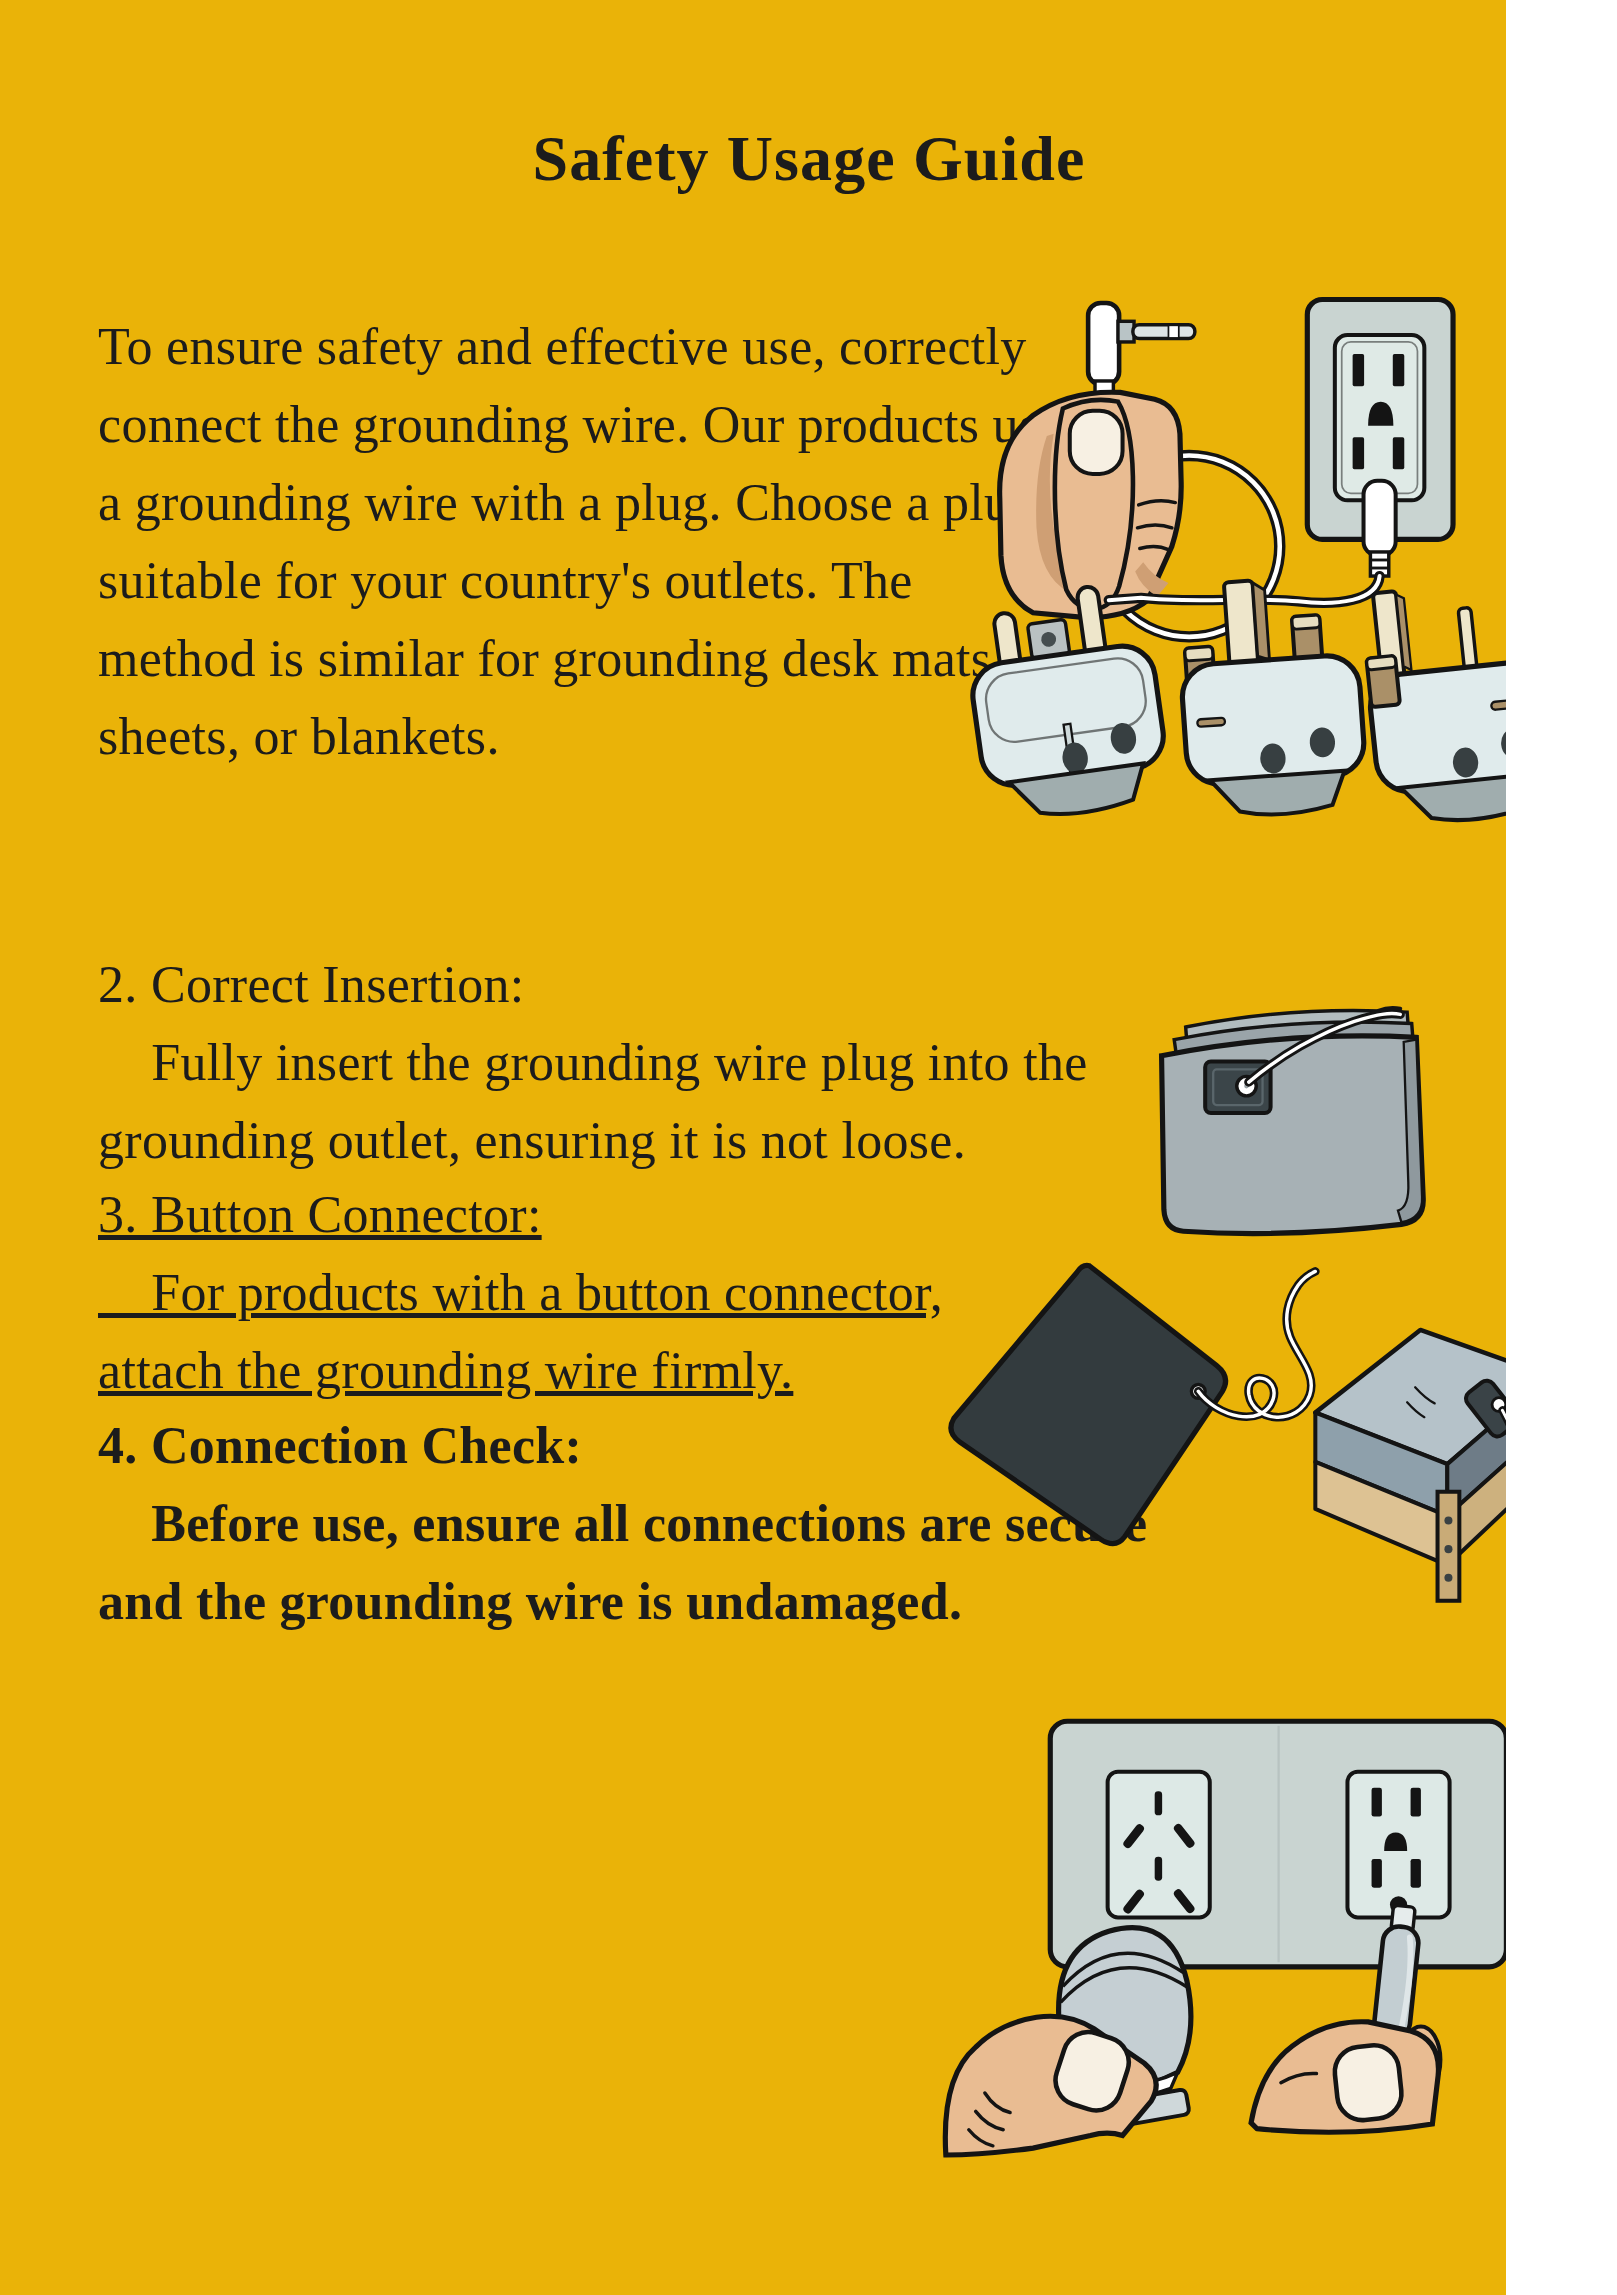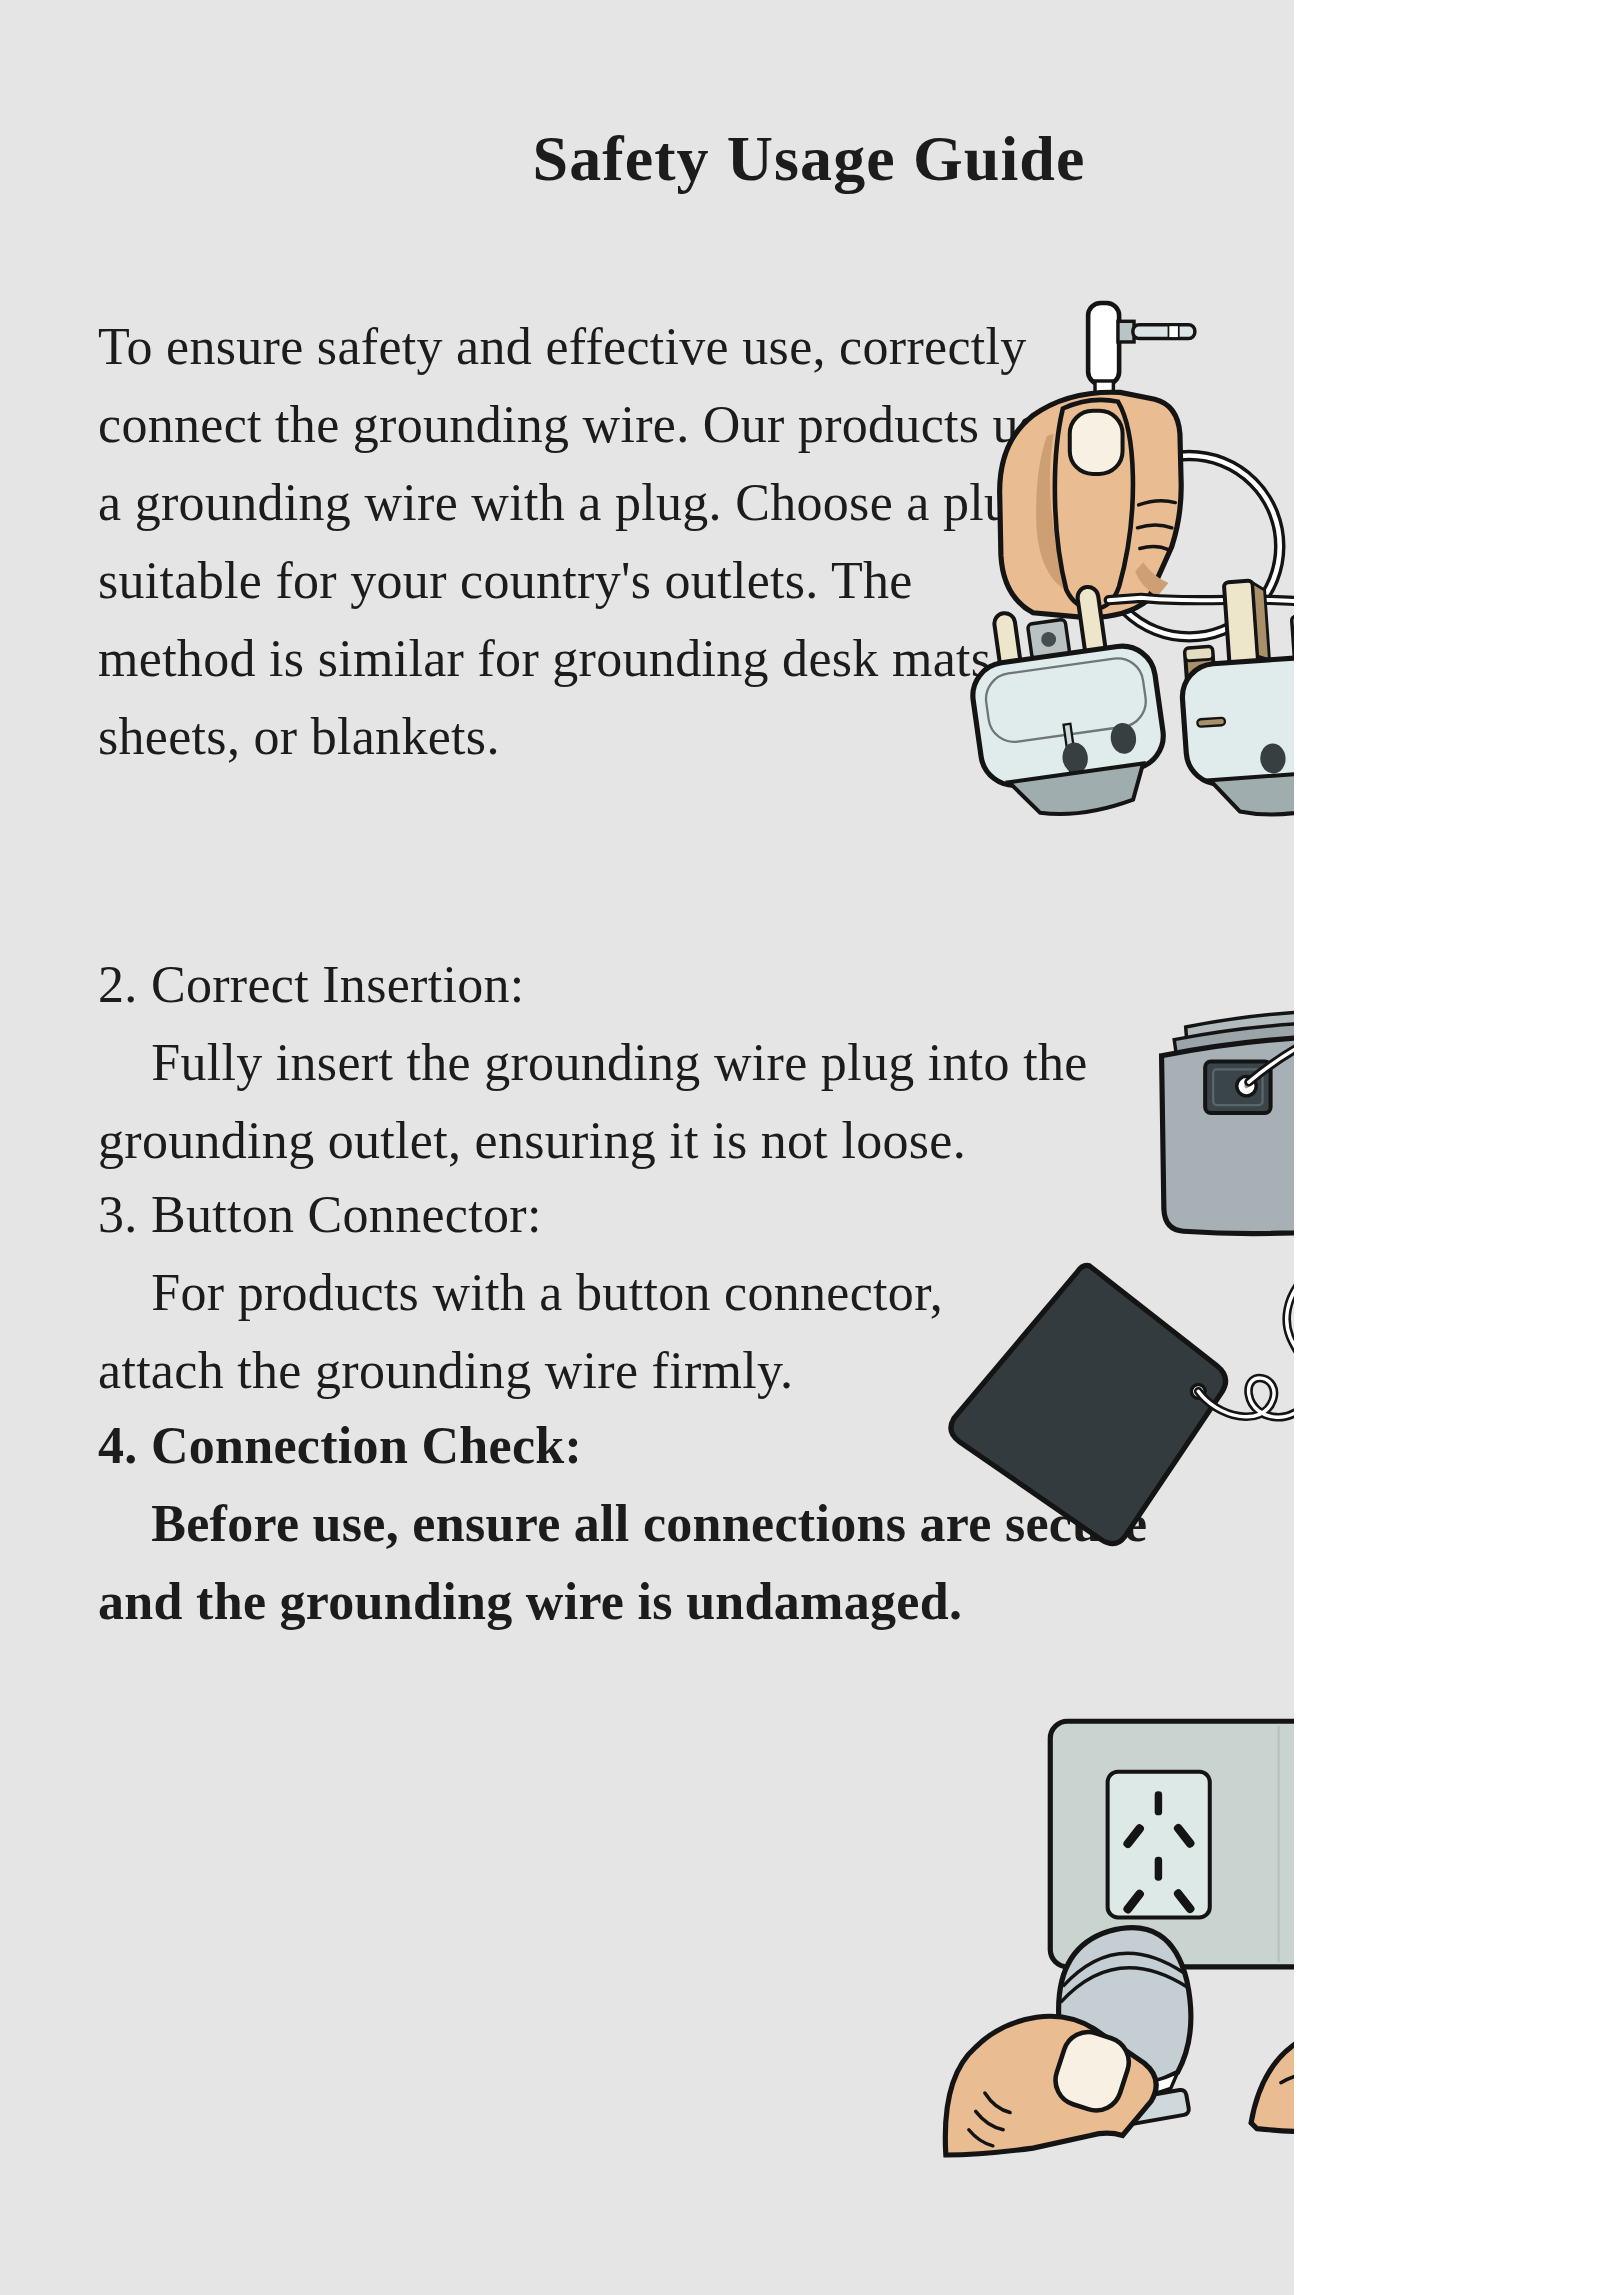--- a/index.html
+++ b/index.html
@@ -1,20 +1,20 @@
 <!DOCTYPE html>
 <html style="font-size:9.2px"><head>
 <meta charset="utf-8">
 <style>
   html,body{margin:0;padding:0;background:#ffffff;}
   .page{
     position:relative;
-    width:1294px;
+    width:1506px;
     height:2295px;
-    background:#e5e5e5;
+    background:#eab308;
     overflow:hidden;
     font-family:"Liberation Serif", serif;
   }
   .title{
     position:absolute;
     top:122px; left:0; width:1618px;
     text-align:center;
     font-size:64px;
     font-weight:bold;
     color:#1c1c1c;
@@ -25,21 +25,21 @@
     left:98px;
     font-size:52px;
     line-height:78px;
     color:#1c1c1c;
     white-space:pre;
     letter-spacing:0.3px;
   }
   .para.intro{top:308px;}
   .para.s1{top:714px;}
   .para.s2{top:946px;}
-  .para.s3{top:1176px;}
+  .para.s3{top:1176px;text-decoration:underline;}
   .para.s4{top:1407px;font-weight:bold;}
   .para.note{top:1637px;}
   svg.art{position:absolute;top:0;left:0;pointer-events:none;}
 </style>
 </head>
 <body>
 
 <div class="page">
 
   <div class="title">Safety Usage Guide</div>

